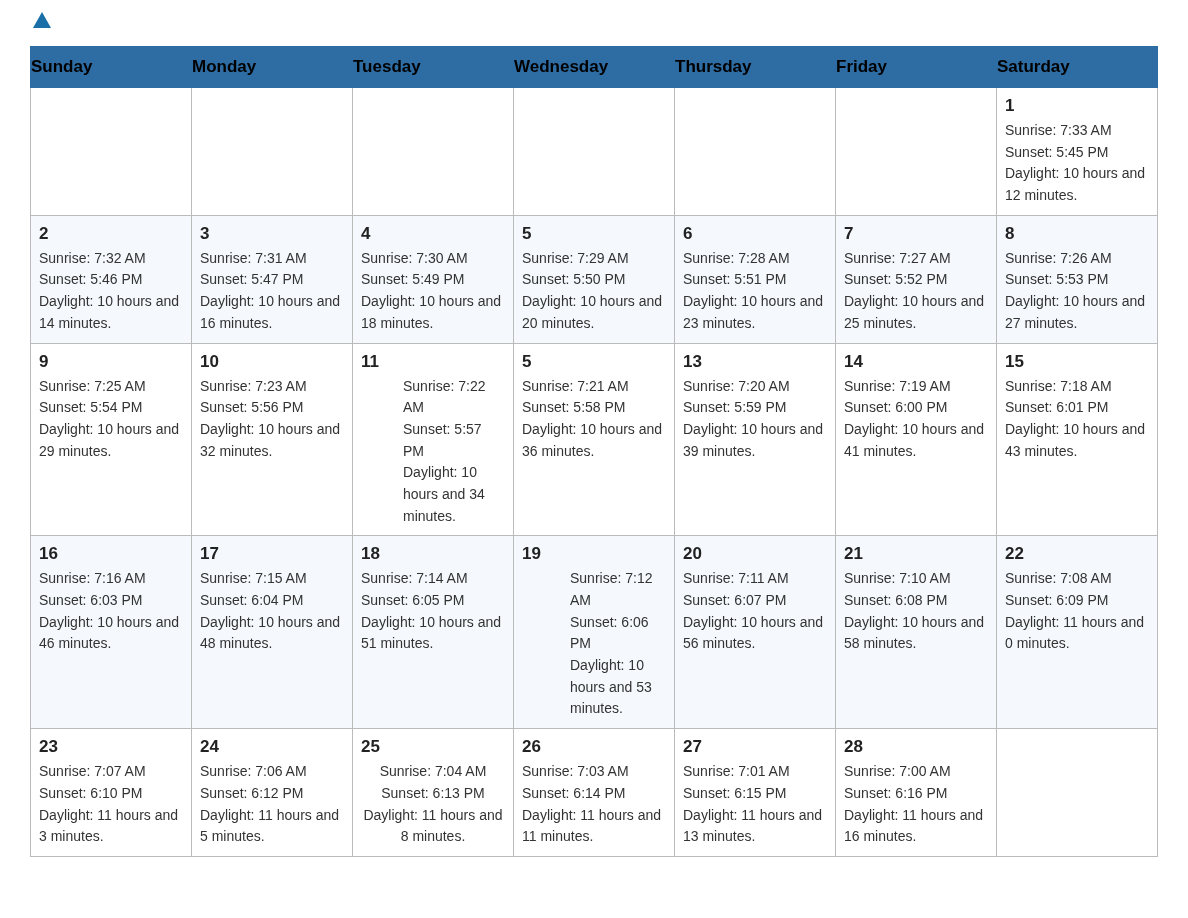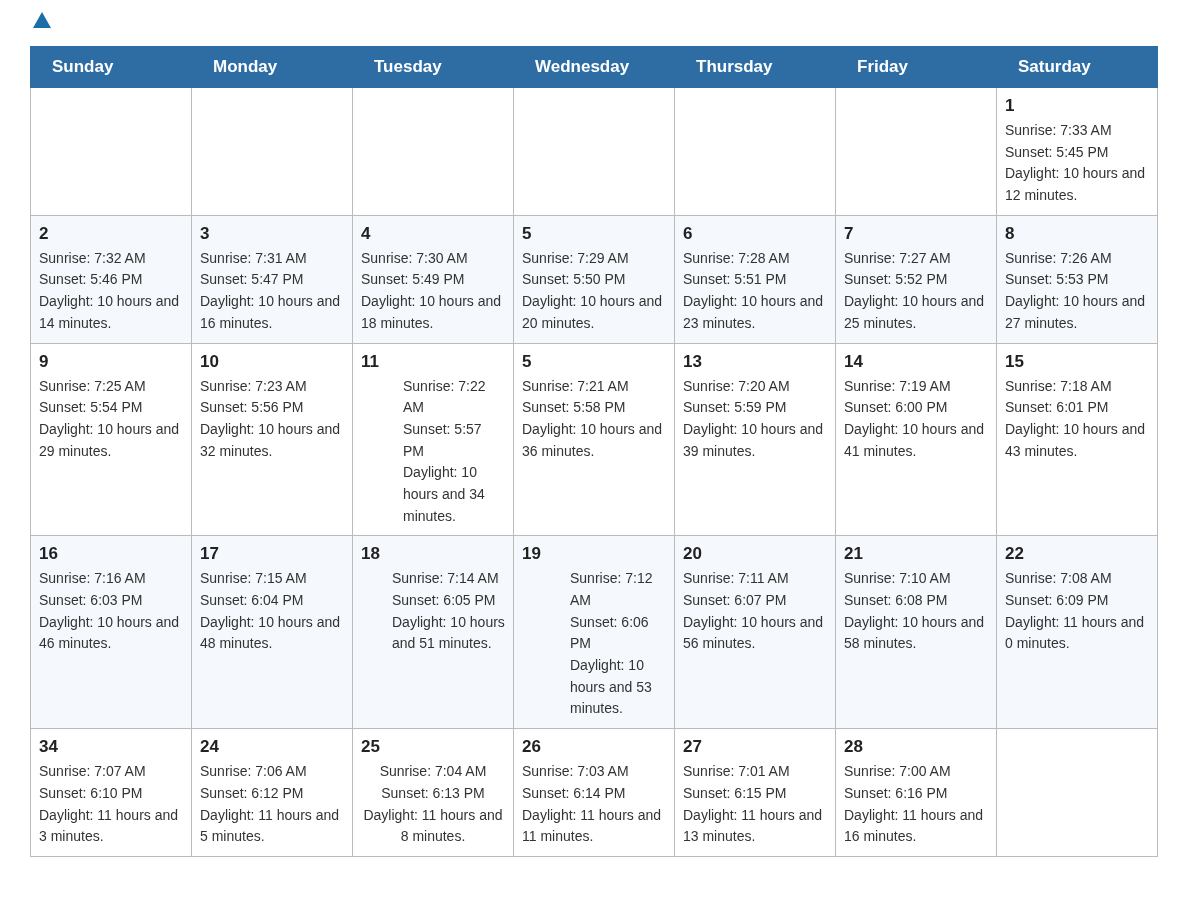--- a/index.html
+++ b/index.html
@@ -30,24 +30,24 @@
       color: #444;
       margin-top: 4px;
     }
     .calendar-table {
       width: 100%;
       border-collapse: collapse;
       border: 1px solid #999;
     }
     .calendar-table th {
       background-color: #2e6da4;
-      color: #ffffff;
+      color: #000000;
       font-size: 17px;
       font-weight: bold;
-      padding: 10px 21px;
+      padding: 10px 0;
       text-align: left;
       border: 1px solid #2e6da4;
     }
     .calendar-table td {
       width: 14.28%;
       vertical-align: top;
       padding: 8px;
       border: 1px solid #bbb;
       min-height: 110px;
       height: 110px;
@@ -246,21 +246,21 @@
 Daylight: 10 hours and 46 minutes.</div>
         </td>
         <td>
           <span class="day-number">17</span>
           <div class="day-info" style="white-space: pre-line;">Sunrise: 7:15 AM
 Sunset: 6:04 PM
 Daylight: 10 hours and 48 minutes.</div>
         </td>
         <td>
           <span class="day-number">18</span>
-          <div class="day-info" style="white-space: pre-line; margin-left: 31px;">Sunrise: 7:14 AM
+          <div class="day-info" style="white-space: pre-line;">Sunrise: 7:14 AM
 Sunset: 6:05 PM
 Daylight: 10 hours and 51 minutes.</div>
         </td>
         <td>
           <span class="day-number">19</span>
           <div class="day-info" style="white-space: pre-line; margin-left: 48px;">Sunrise: 7:12 AM
 Sunset: 6:06 PM
 Daylight: 10 hours and 53 minutes.</div>
         </td>
         <td>
@@ -277,21 +277,21 @@
         </td>
         <td>
           <span class="day-number">22</span>
           <div class="day-info" style="white-space: pre-line;">Sunrise: 7:08 AM
 Sunset: 6:09 PM
 Daylight: 11 hours and 0 minutes.</div>
         </td>
       </tr>
       <tr>
         <td>
-          <span class="day-number">34</span>
+          <span class="day-number">23</span>
           <div class="day-info" style="white-space: pre-line;">Sunrise: 7:07 AM
 Sunset: 6:10 PM
 Daylight: 11 hours and 3 minutes.</div>
         </td>
         <td>
           <span class="day-number">24</span>
           <div class="day-info" style="white-space: pre-line;">Sunrise: 7:06 AM
 Sunset: 6:12 PM
 Daylight: 11 hours and 5 minutes.</div>
         </td>

